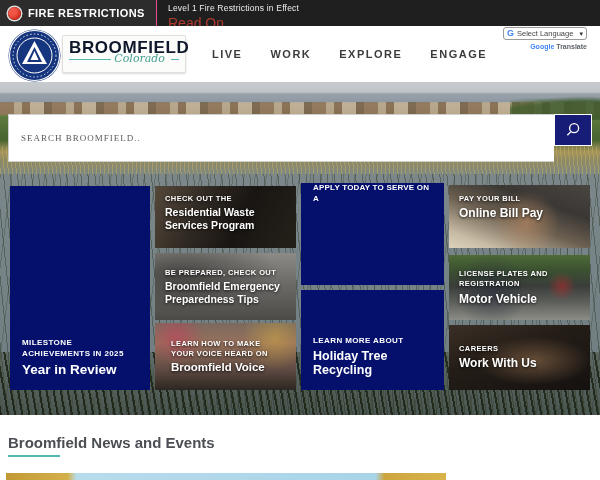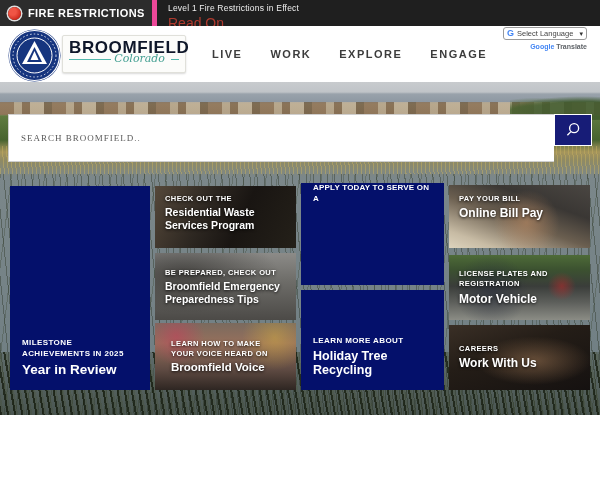--- a/index.html
+++ b/index.html
@@ -3,21 +3,21 @@
 <meta charset="utf-8">
 <style>
   * { margin:0; padding:0; box-sizing:border-box; }
   html,body { background:#fff; }
   body { font-family:"Liberation Sans", sans-serif; }
   .page { position:relative; width:600px; height:480px; overflow:hidden; background:#fff; }
 
   
   .alert-bar { position:absolute; left:0; top:0; width:600px; height:26px; background:#1f1f1f; }
   .alert-left { position:absolute; left:0; top:0; width:157px; height:26px; background:#2c2c2c;
-                border-right:5px solid #ec4899; display:flex; align-items:center; padding-left:8px; }
+                border-right:1px solid #ec4899; display:flex; align-items:center; padding-left:8px; }
   .alert-dot { width:13px; height:13px; border-radius:50%;
                background:radial-gradient(circle at 35% 35%, #f05545 0 30%, #cf2b1e 70%, #8e1c14 100%);
                box-shadow:0 0 0 1.5px rgba(255,255,255,.85); margin-right:7px; flex:0 0 auto; }
   .alert-label { color:#fff; font-size:11px; font-weight:800; letter-spacing:.4px; white-space:nowrap; }
   .alert-msg { position:absolute; left:168px; top:3px; }
   .alert-line1 { color:#efefef; font-size:8.5px; letter-spacing:.2px; }
   .alert-line2 { color:#b03a2e; font-size:14px; margin-top:2px; cursor:pointer; }
 
   
   .header { position:absolute; left:0; top:26px; width:600px; height:56px; background:#fff; }
@@ -226,14 +226,19 @@
   </div>
   <div class="tile tile-photo t7">
     <span class="tile-kicker">LICENSE PLATES AND REGISTRATION</span>
     <span class="tile-title">Motor Vehicle</span>
   </div>
   <div class="tile tile-photo t8">
     <span class="tile-kicker">CAREERS</span>
     <span class="tile-title">Work With Us</span>
   </div>
 
+  <div class="news-section">
+    <div class="news-heading">Broomfield News and Events</div>
+    <div class="news-underline"></div>
+    <div class="news-image"></div>
+  </div>
 
 </div>
 
 </body></html>

